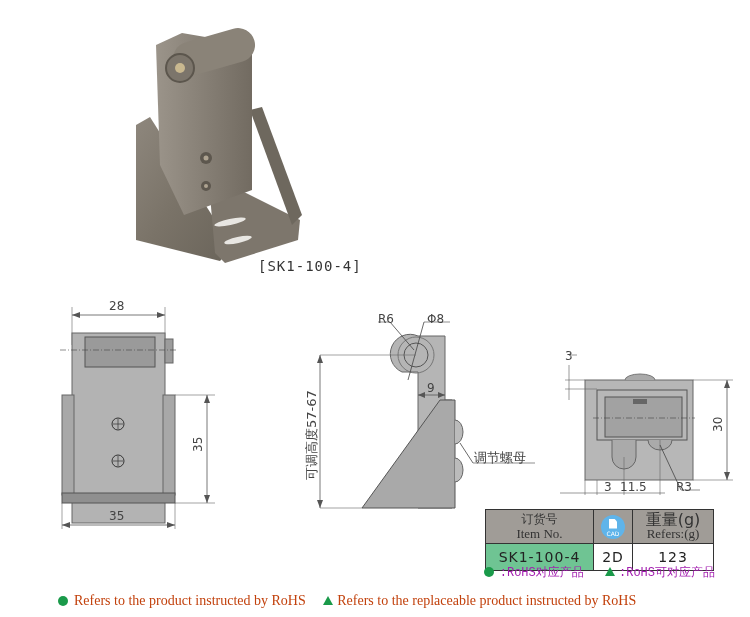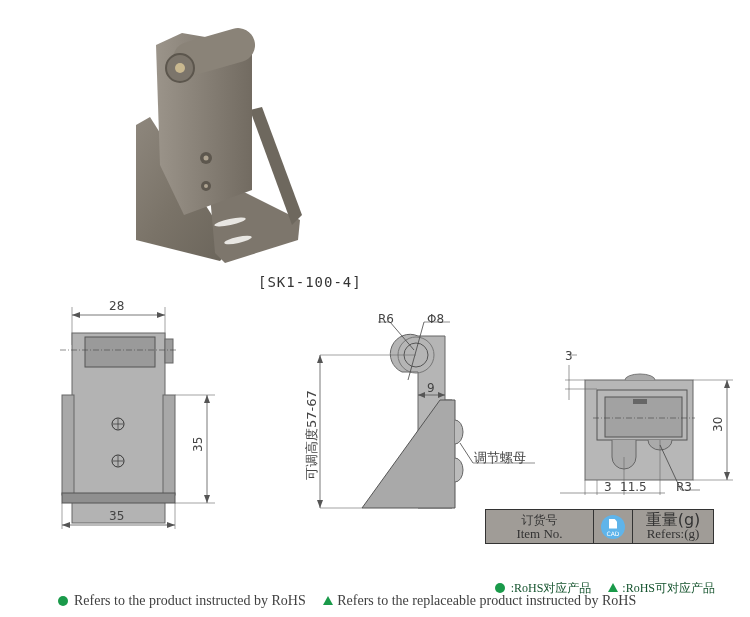--- a/index.html
+++ b/index.html
@@ -1,31 +1,31 @@
 <!DOCTYPE html>
 <html><head>
   <meta charset="utf-8">
   <style>
     html, body { margin:0; padding:0; background:#fff; }
     body { width:750px; height:617px; position:relative; overflow:hidden;
            font-family:"Liberation Sans", "DejaVu Sans", sans-serif; color:#333; }
     .abs { position:absolute; }
     svg { position:absolute; overflow:visible; }
     .dim { font-family:"DejaVu Sans", sans-serif; font-size:12px; fill:#444; }
-    .caption { left:258px; top:258px; font-family:"DejaVu Sans Mono", monospace; font-size:14px; color:#333; letter-spacing:1px;margin-top:16px; }
+    .caption { left:258px; top:258px; font-family:"DejaVu Sans Mono", monospace; font-size:14px; color:#333; letter-spacing:1px; }
     table.spec { position:absolute; left:485px; top:509px; border-collapse:collapse; width:229px; }
     table.spec td { border:1.5px solid #333; text-align:center; padding:0; }
     .hdr td { background:#a09c97; height:33px; font-family:"Liberation Serif", serif; font-size:13px; line-height:14px; color:#333; }
     .row td { height:26px; background:#fff; font-family:"DejaVu Sans", sans-serif; font-size:14px; color:#222; letter-spacing:1px; }
     .row td.item { background:#6fc493; }
     .cad { display:inline-block; width:24px; height:24px; border-radius:50%; background:#5fb4ea; position:relative; vertical-align:middle; }
     .cad .doc { position:absolute; left:8px; top:4px; width:8px; height:10px; background:#fff; clip-path:polygon(0 0,65% 0,100% 30%,100% 100%,0 100%); }
     .cad .lbl { position:absolute; left:0; right:0; bottom:2px; font-size:6px; color:#fff; font-family:"DejaVu Sans", sans-serif; letter-spacing:0; line-height:6px; }
-    .legend-cn { right:35px; top:580px; font-family:Liberation Serif, serif; font-size:12px; color:#14532d; }
-    .legend-en { left:58px; top:593px; font-family:"Liberation Serif", serif; font-size:14px; color:#404040; }
+    .legend-cn { right:35px; top:564px; font-family:Liberation Mono, monospace; font-size:12px; color:#a21caf; }
+    .legend-en { left:58px; top:593px; font-family:"Liberation Serif", serif; font-size:14px; color:#c2410c; }
     .dot { display:inline-block; width:10px; height:10px; border-radius:50%; background:#1a9a4a; margin-right:6px; vertical-align:-1px; }
     .tri { display:inline-block; width:0; height:0; border-left:5px solid transparent; border-right:5px solid transparent; border-bottom:9px solid #1a9a4a; margin:0 4px 0 14px; vertical-align:0; }
   </style>
 </head>
 <body>
 
 <svg style="left:120px;top:15px" width="260" height="250" viewBox="0 0 260 250">
   <defs>
     <linearGradient id="metal" x1="0" y1="0" x2="1" y2="1">
       <stop offset="0" stop-color="#8e877d"></stop>
@@ -174,33 +174,38 @@
   <text class="dim" x="722" y="432" transform="rotate(-90 722 432)">30</text>
   <text class="dim" x="604" y="491">3</text>
   <text class="dim" x="620" y="491">11.5</text>
   <text class="dim" x="676" y="491">R3</text>
 </svg>
 
 <table class="spec">
   <tbody>
       <tr class="hdr">
     <td style="width:107px">
-      <div style="font-family:Liberation Sans, sans-serif;font-size:12px">订货号</div>
+      <div style="font-family:Liberation Mono, monospace;font-size:12px">订货号</div>
       <div>Item No.</div>
     </td>
     <td style="width:38px">
       <span class="cad">
         <span class="doc"></span><span class="lbl">CAD</span>
       </span>
     </td>
     <td>
       <div style="font-family:'DejaVu Sans',sans-serif;font-size:16px">重量(g)</div>
       <div>Refers:(g)</div>
     </td>
   </tr>
+  <tr class="row">
+    <td class="item">SK1-100-4</td>
+    <td>2D</td>
+    <td>123</td>
+  </tr>
 </tbody>
   </table>
 
 <div class="abs legend-cn">
   <span class="dot"></span><span>:RoHS对应产品</span>
   <span class="tri"></span><span>:RoHS可对应产品</span>
 </div>
 <div class="abs legend-en">
   <span class="dot"></span><span>Refers to the product instructed by RoHS</span>
   <span class="tri"></span><span>Refers to the replaceable product instructed by RoHS</span>

